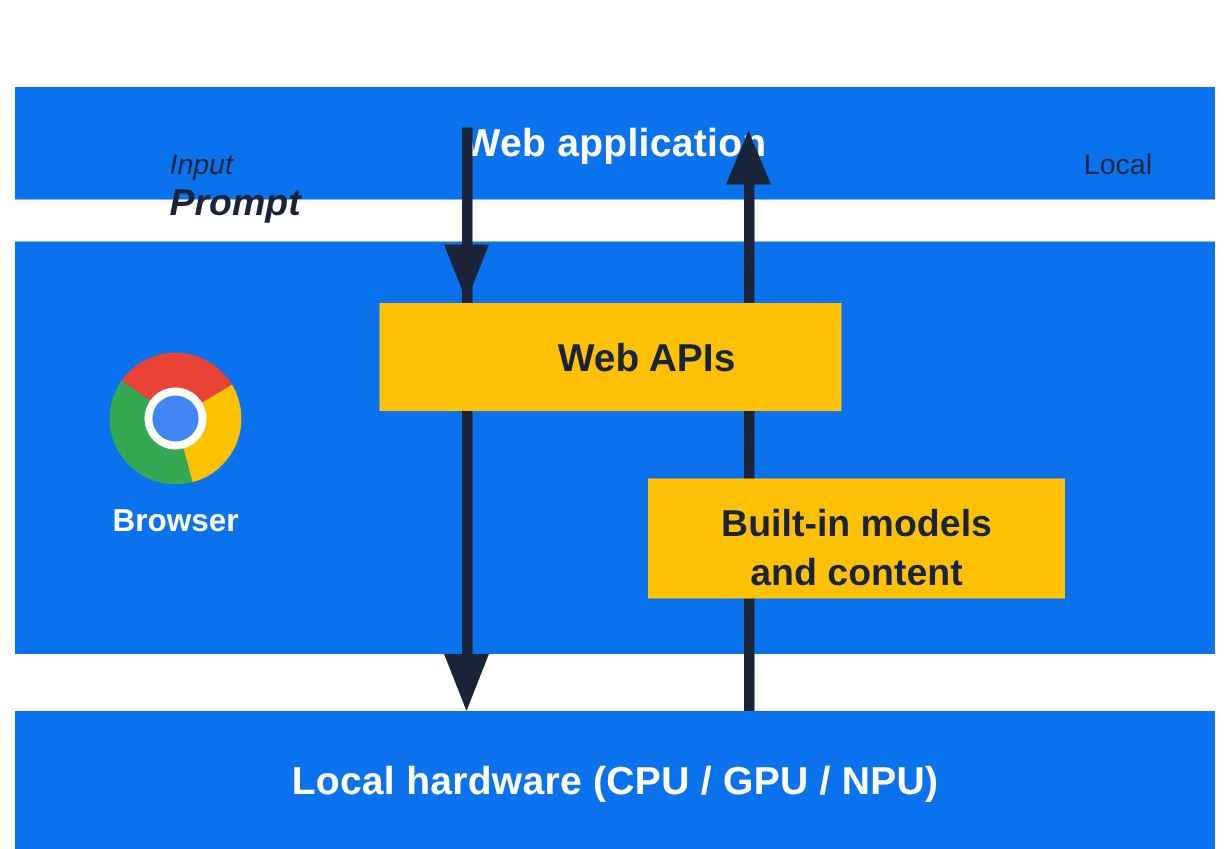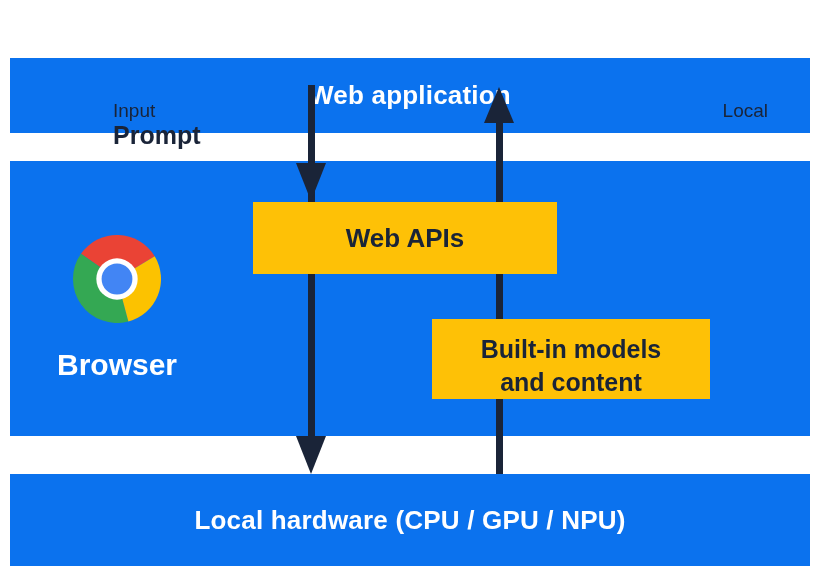--- a/index.html
+++ b/index.html
@@ -38,33 +38,33 @@
            border-bottom:36px solid var(--c-navy);}
   .head-down.at-webapis{left:296px;top:163px;}
   .head-down.at-hardware{left:296px;top:436px;}
   .head-up.at-webapp{left:484px;top:87px;}
   
   .ybox{
     position:absolute;background:var(--c-yellow);color:var(--c-navy);
     font-weight:bold;display:flex;flex-direction:column;align-items:center;
     justify-content:center;text-align:center;z-index:3;
   }
-  .webapis-box{left:253px;top:202px;width:304px;height:72px;font-size:26px;}
+  .webapis-box{left:253px;top:202px;width:260px;height:72px;font-size:26px;padding-left:48px;}
   .builtin-box{left:432px;top:319px;width:278px;height:80px;font-size:25px;line-height:33px;justify-content:flex-end;}
   
   .io-block{position:absolute;top:99px;color:var(--c-navy);z-index:2;}
-  .io-left{left:113px;text-align:left;}
+  .io-left{left:113px;text-align:left;font-style:italic;}
   .io-right{right:52px;text-align:right;}
   .io-small{font-size:19px;line-height:23px;font-weight:normal;}
   .io-big{font-size:25px;line-height:26px;font-weight:bold;}
   
   .chrome-logo{position:absolute;left:73px;top:235px;width:88px;height:88px;z-index:2;}
   .browser-label{
-    position:absolute;left:47px;top:348px;width:140px;text-align:center;
-    color:var(--c-white);font-weight:bold;font-size:30px;z-index:2;
+    position:absolute;left:47px;top:336px;width:140px;text-align:center;
+    color:var(--c-white);font-weight:bold;font-size:21px;z-index:2;
   }
 </style>
 </head>
 <body>
 
 <div class="canvas">
 
   <div class="bar top-bar">
     <span class="bar-title">Web application</span>
   </div>

